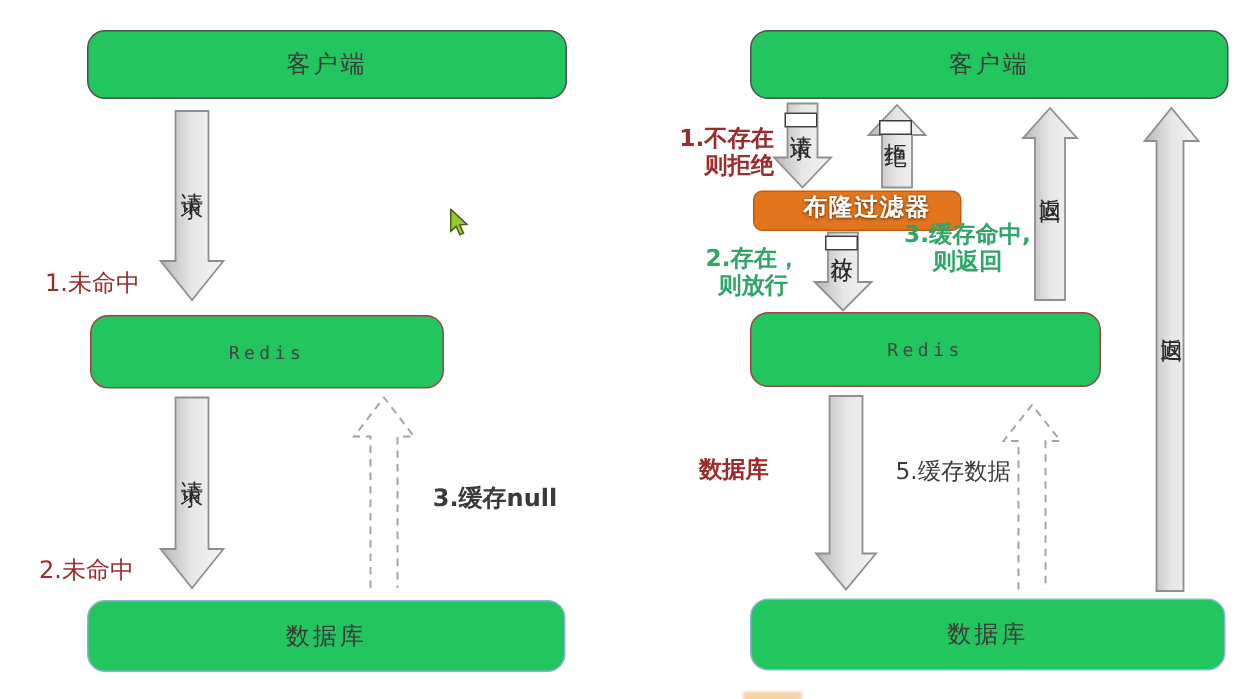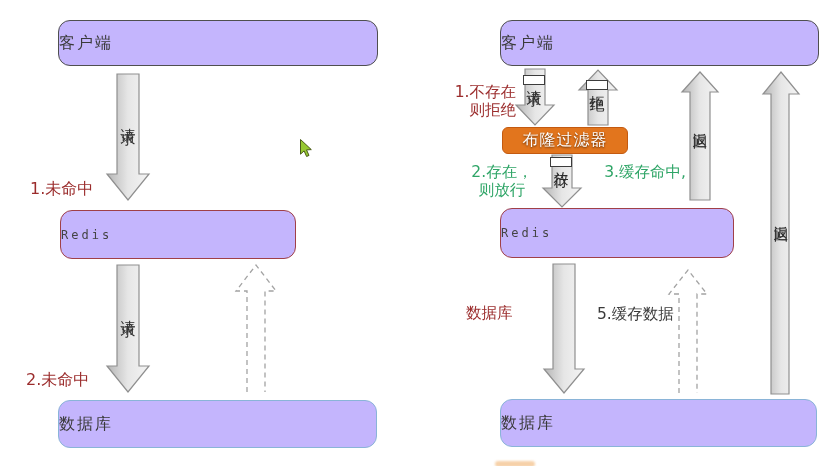--- a/index.html
+++ b/index.html
@@ -1,47 +1,48 @@
 <!DOCTYPE html>
 <html><head>
 <meta charset="utf-8">
 <style>
   html,body{margin:0;padding:0;background:#fff;}
   #stage{
     position:relative;width:836px;height:466px;background:#ffffff;overflow:hidden;
     font-family:"DejaVu Sans","Liberation Sans",sans-serif;color:#333;
   }
   .node{
-    position:absolute;display:flex;align-items:center;justify-content:flex-start;
-    background:#c4b5fd;border-radius:12px;font-size:16px;color:#3a3a3a;letter-spacing:2px;
+    position:absolute;display:flex;align-items:center;justify-content:center;
+    background:#22c55e;border-radius:12px;font-size:16px;color:#3a3a3a;letter-spacing:2px;
   }
   .client-box{border:1.5px solid #4f4f4f;}
   .redis-box{border:1.5px solid #a04048;font-family:"DejaVu Sans Mono","Liberation Mono",monospace;letter-spacing:3px;font-size:12px;color:#444;}
   .db-box{border:1.5px solid #8ab4d8;}
   .bloom-box{
-    position:absolute;display:flex;align-items:center;justify-content:center;
+    position:absolute;display:flex;align-items:flex-start;justify-content:center;
     background:#e2751d;border:1.5px solid #c35a10;border-radius:6px;
-    color:#ffffff;font-size:16px;font-weight:normal;letter-spacing:1px;
+    color:#ffffff;font-size:16px;font-weight:bold;letter-spacing:1px;
     text-shadow:0 1px 2px rgba(70,30,0,.85);
+    padding-left:13px;
   }
   svg.layer{position:absolute;left:0;top:0;}
   .vtext{
     position:absolute;writing-mode:vertical-rl;text-orientation:upright;
     font-size:15px;color:#2b2b2b;letter-spacing:3px;line-height:18px;
   }
   .vlabel{
     background:#fff;border:1px solid #3c3c3c;padding:2px 1px;letter-spacing:2px;
   }
   .note{position:absolute;font-size:15.5px;line-height:17.5px;white-space:nowrap;}
   .red{color:#9b2c2c;}
   .green{color:#2fa567;}
   .dark{color:#3a3a3a;}
   .center{text-align:center;}
   .right-al{text-align:right;}
-  .note div{white-space:nowrap;}
+  .note div{white-space:nowrap;font-weight:bold;}
   .step3-block div{line-height:23px;font-size:16px;}
   .artifact{
     position:absolute;left:495px;top:461px;width:40px;height:6px;
     background:rgba(232,140,40,.4);border-radius:3px;filter:blur(1px);
   }
 </style>
 </head>
 <body>
 
 <div id="stage">
@@ -80,20 +81,21 @@
     <span>数据库</span>
   </div>
 
   <div class="vtext" style="left:119px;top:116px;">请求</div>
   <div class="vtext" style="left:119px;top:308px;">请求</div>
 
   <div class="note red" style="left:30px;top:180px;font-size:16px;">1.未命中</div>
   <div class="note red" style="left:26px;top:371px;font-size:16px;text-align:right;">2.未命中</div>
 
   <div class="note center step3-block" style="left:282px;top:320px;width:96px;">
+    <div class="dark">3.缓存null</div>
   </div>
 
   <div class="node client-box" style="left:500px;top:20px;width:317px;height:44px;">
     <span>客户端</span>
   </div>
 
   <div class="bloom-box" style="left:502px;top:127px;width:124px;height:25px;">
     <span>布隆过滤器</span>
   </div>
 
@@ -114,22 +116,23 @@
   <div class="note red right-al" style="left:444px;top:84px;width:72px;">
     <div>1.不存在</div>
     <div>则拒绝</div>
   </div>
 
   <div class="note green center" style="left:466px;top:164px;width:72px;">
     <div>2.存在，</div>
     <div>则放行</div>
   </div>
 
-  <div class="note green center" style="left:596px;top:164px;width:98px;">
+  <div class="note green center" style="left:596px;top:148px;width:98px;">
     <div>3.缓存命中,</div>
+    <div>则返回</div>
   </div>
 
   <div class="note red" style="left:466px;top:305px;width:90px;">
     <div>数据库</div>
   </div>
 
   <div class="note dark" style="left:597px;top:306px;">5.缓存数据</div>
 
   <svg style="position:absolute;left:299px;top:139px;" width="16" height="20" viewBox="0 0 16 20">
     <path d="M1.5,0.5 L1.5,15.2 L5.1,11.9 L7.6,17.5 L10.0,16.4 L7.5,10.9 L12.3,10.6 Z" fill="#96c832" stroke="#4a5a1a" stroke-width="1"></path>

